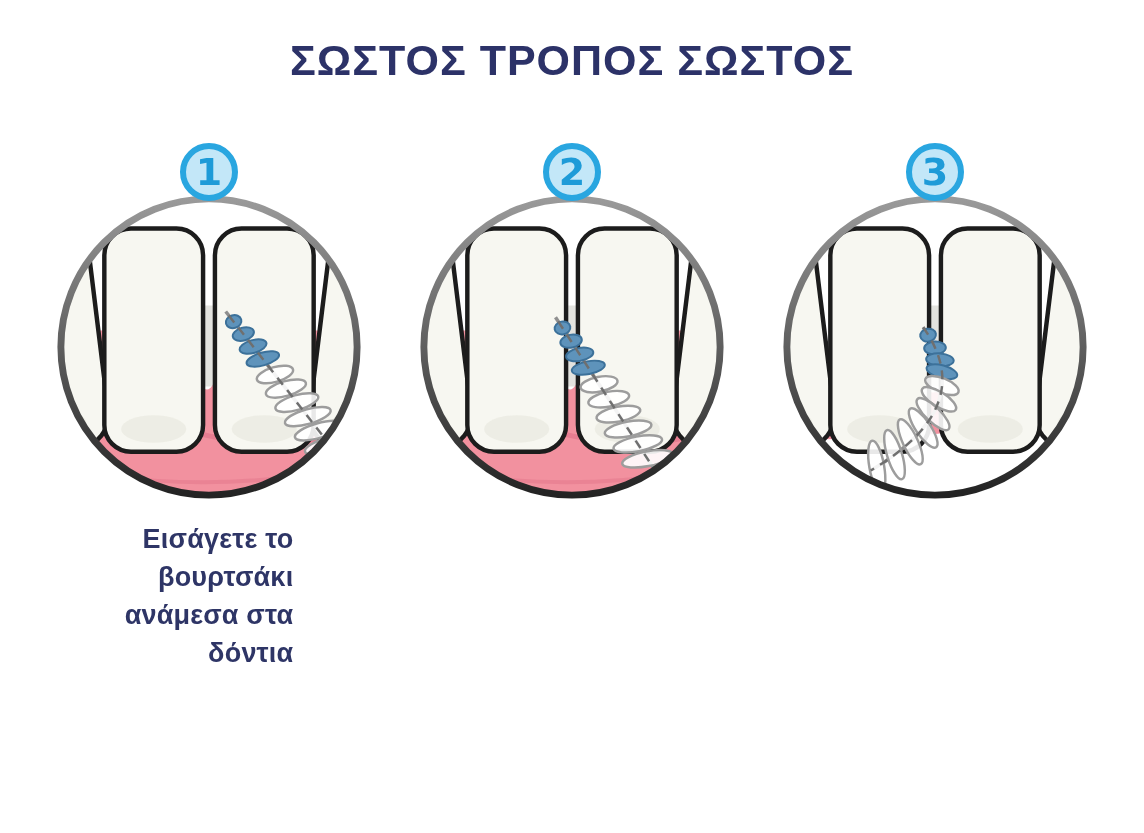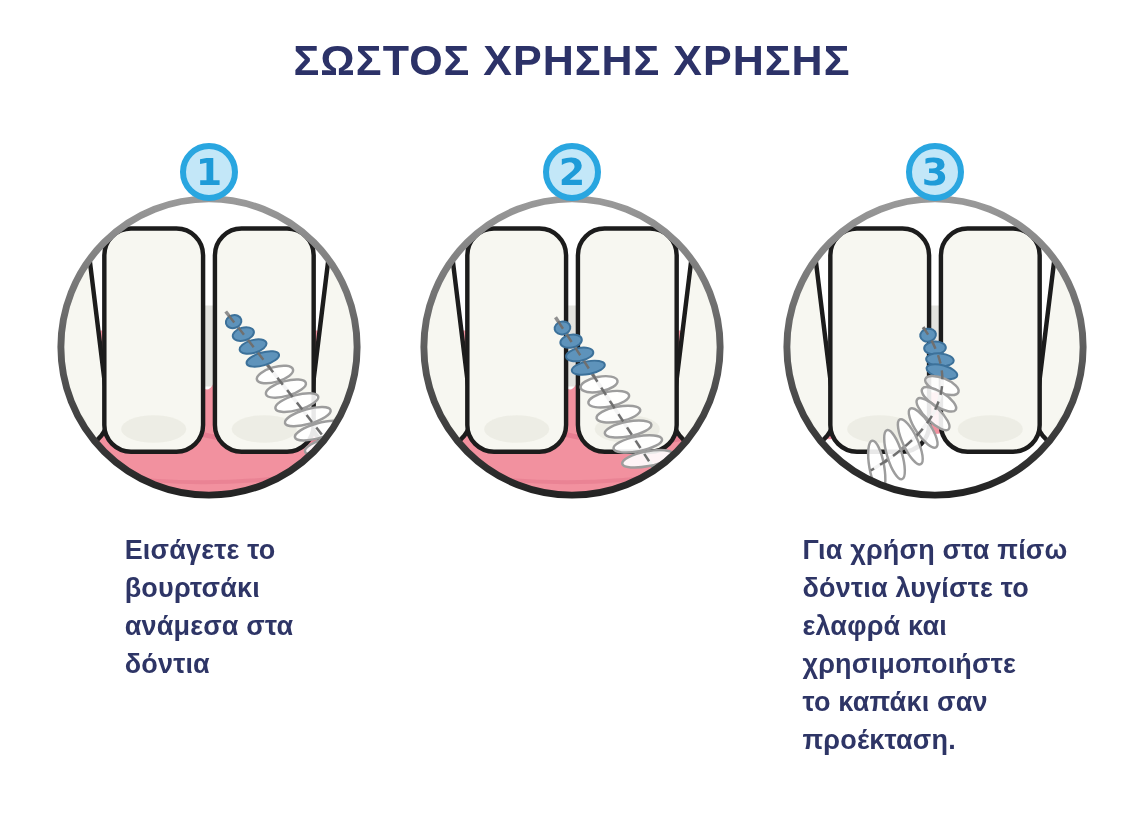--- a/index.html
+++ b/index.html
@@ -27,23 +27,23 @@
   .scene{width:316px;height:316px;display:block;}
   .badge{
     position:absolute;top:-46px;left:50%;transform:translateX(-50%);
     width:58px;height:58px;border:6px solid var(--badge-ring);border-radius:50%;
     background:var(--badge-fill);z-index:3;
     display:flex;align-items:center;justify-content:center;
     font-family:"DejaVu Sans",sans-serif;font-size:38px;font-weight:700;
     color:var(--badge-number);line-height:1;
   }
   .caption{
-    margin-top:26px;width:fit-content;max-width:330px;
+    margin-top:15px;width:fit-content;max-width:330px;
     font-size:27px;line-height:38px;font-weight:600;letter-spacing:.2px;
-    color:var(--body-text);white-space:pre-line;text-align:left;
+    color:var(--body-text);white-space:pre-line;text-align:right;
   }
   .defs-holder{position:absolute;width:0;height:0;overflow:hidden;}
 </style>
 </head>
 <body>
 
 <svg class="defs-holder" aria-hidden="true">
   <defs>
     <clipPath id="circleClip">
         <circle cx="160" cy="160" r="150"></circle>
@@ -76,21 +76,21 @@
       <ellipse cx="94" cy="0" rx="7.5" ry="21" fill="#ffffff" fill-opacity="0.9" stroke="#9d9d9d" stroke-width="2.5" transform="rotate(22 94 0)"></ellipse>
       <ellipse cx="112" cy="0" rx="7.5" ry="22.5" fill="#ffffff" fill-opacity="0.9" stroke="#9d9d9d" stroke-width="2.5" transform="rotate(22 112 0)"></ellipse>
       <ellipse cx="130" cy="0" rx="7.5" ry="24" fill="#ffffff" fill-opacity="0.9" stroke="#9d9d9d" stroke-width="2.5" transform="rotate(22 130 0)"></ellipse>
       <ellipse cx="148" cy="0" rx="7.5" ry="25" fill="#ffffff" fill-opacity="0.9" stroke="#9d9d9d" stroke-width="2.5" transform="rotate(22 148 0)"></ellipse>
       <ellipse cx="166" cy="0" rx="7.5" ry="26" fill="#ffffff" fill-opacity="0.9" stroke="#9d9d9d" stroke-width="2.5" transform="rotate(22 166 0)"></ellipse>
       <line x1="0" y1="0" x2="178" y2="0" stroke="#6f6f6f" stroke-width="2.5" stroke-dasharray="9 7"></line>
     </g>
   </defs>
 </svg>
 
-<h1 class="page-title">ΣΩΣΤΟΣ ΧΡΗΣΗΣ ΧΡΗΣΗΣ</h1>
+<h1 class="page-title">ΣΩΣΤΟΣ ΤΡΟΠΟΣ ΣΩΣΤΟΣ</h1>
 
 <div class="figures">
 
   <div class="figure">
     <div class="fig-art">
       <div class="badge">
         <span>1</span>
       </div>
       <svg class="scene" viewBox="0 0 320 320">
         <g clip-path="url(#circleClip)">
@@ -161,21 +161,15 @@
               <ellipse rx="7.5" ry="25" transform="translate(135,256) rotate(155)"></ellipse>
               <ellipse rx="7.5" ry="26" transform="translate(119,269) rotate(163)"></ellipse>
               <ellipse rx="7.5" ry="26.5" transform="translate(101,281) rotate(170)"></ellipse>
             </g>
             <path d="M148,140 Q205,220 95,285" fill="none" stroke="#6f6f6f" stroke-width="2.5" stroke-dasharray="9 7"></path>
           </g>
         </g>
         <circle cx="160" cy="160" r="150" fill="none" stroke="url(#ringGrad)" stroke-width="7"></circle>
       </svg>
     </div>
-    <p class="caption">Για χρήση στα πίσω
-δόντια λυγίστε το
-ελαφρά και
-χρησιμοποιήστε
-το καπάκι σαν
-προέκταση.</p>
   </div>
 
 </div>
 
 </body></html>

